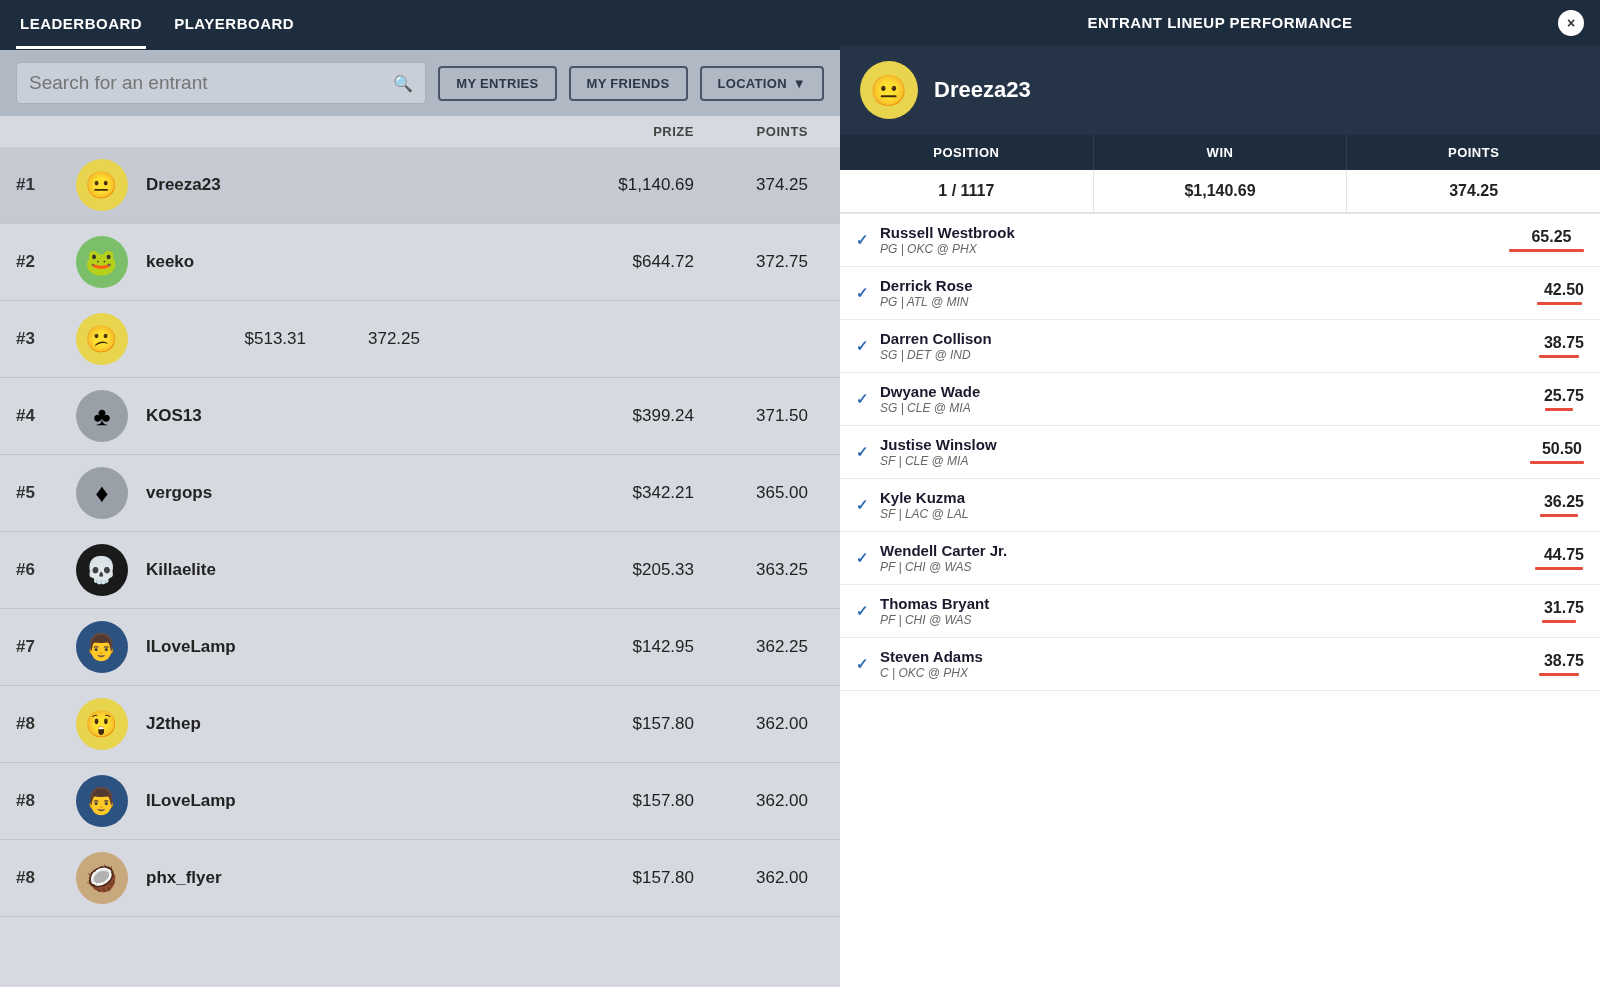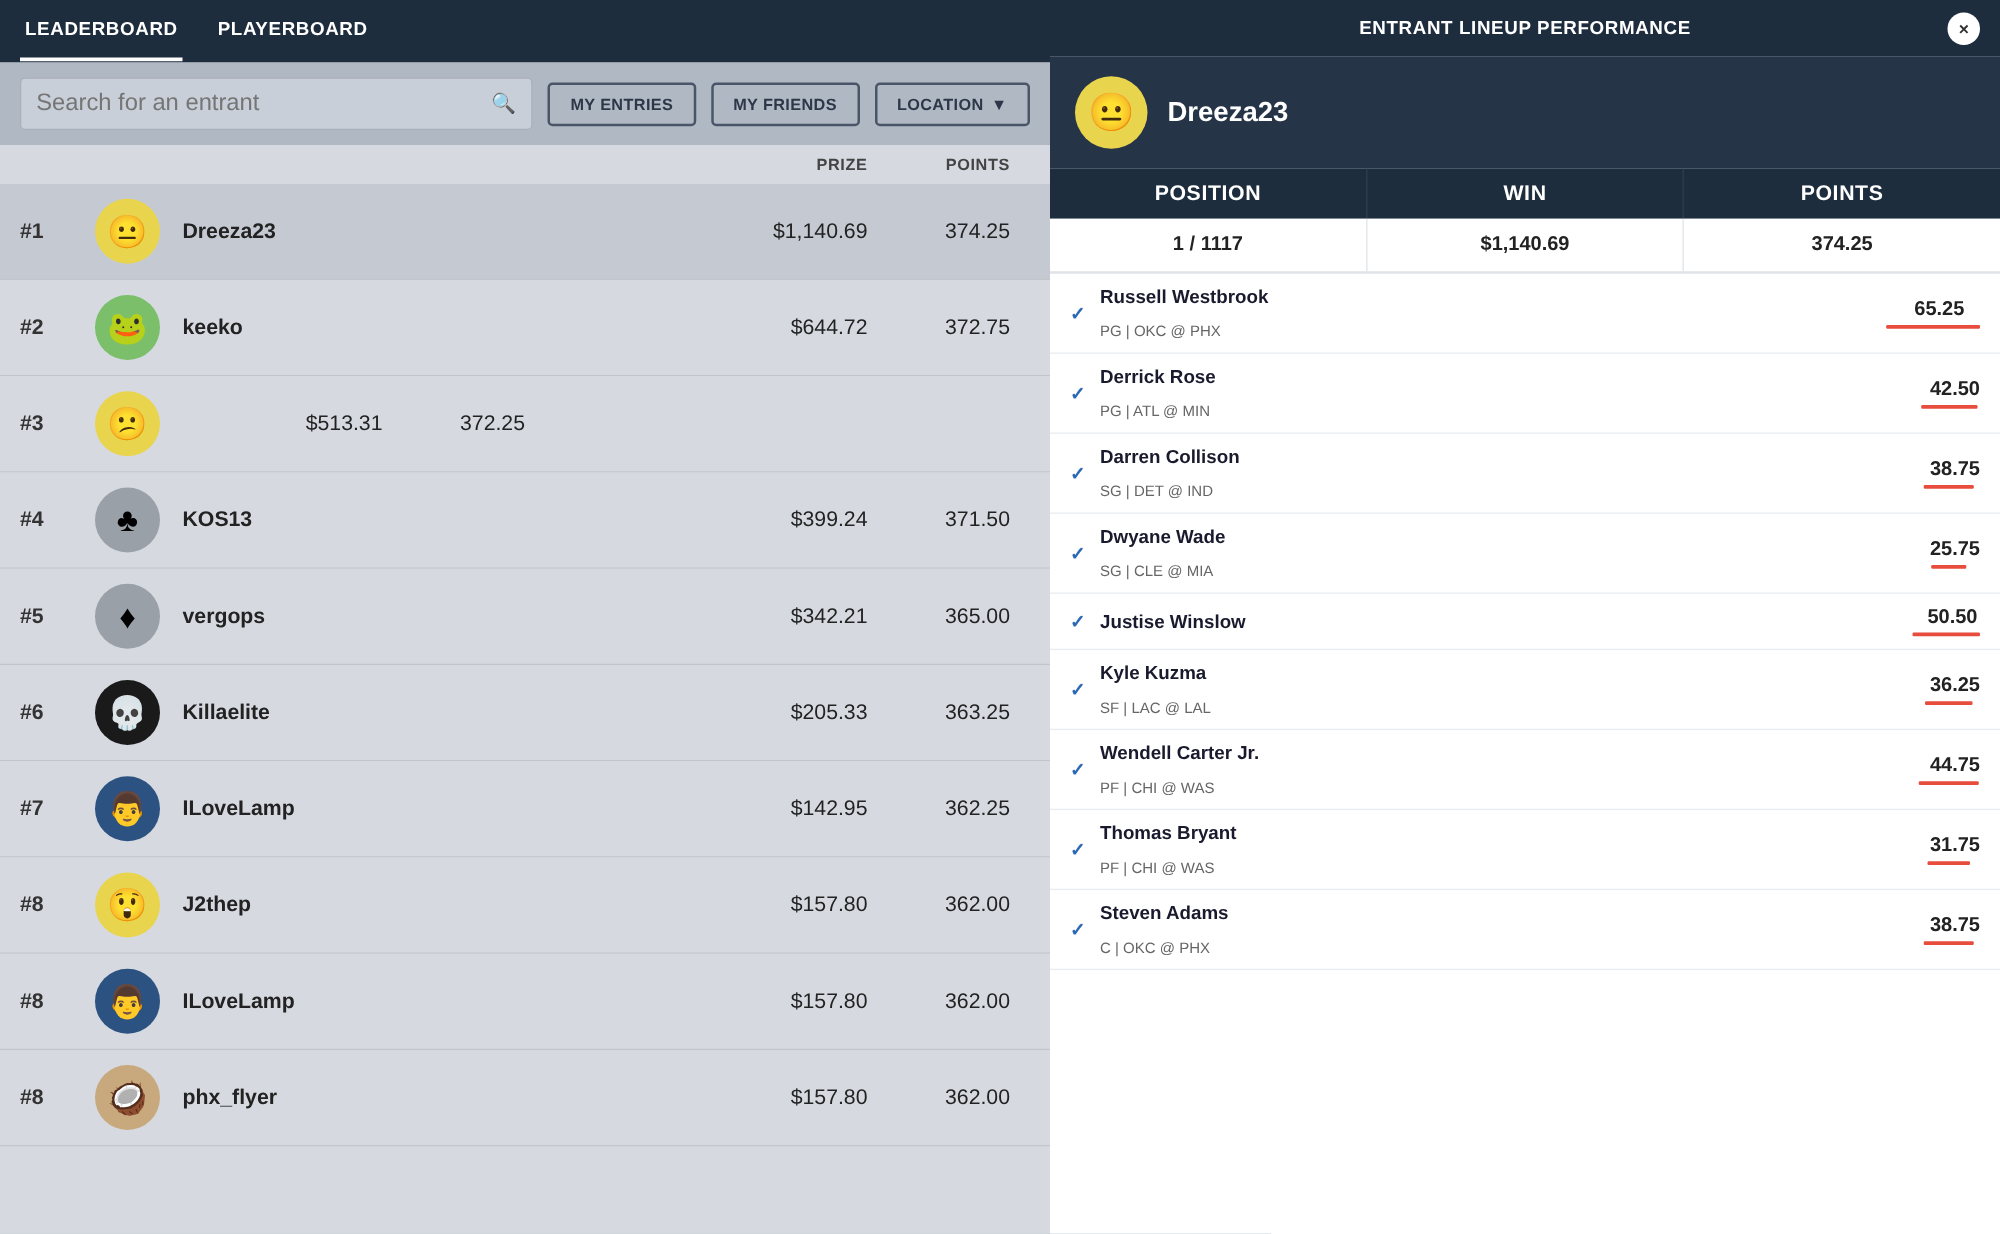--- a/index.html
+++ b/index.html
@@ -260,21 +260,21 @@
     .performance-headers {
       display: flex;
       background: #1e2d3d;
       color: #fff;
     }
 
     .perf-col {
       flex: 1;
       text-align: center;
       padding: 10px 8px;
-      font-size: 17px;
+      font-size: 13px;
       font-weight: 700;
       text-transform: uppercase;
       letter-spacing: 0.5px;
       border-right: 1px solid #2d3f52;
     }
 
     .perf-col:last-child { border-right: none; }
 
     .performance-values {
       display: flex;
@@ -320,21 +320,22 @@
 
     .player-name-text {
       font-size: 15px;
       font-weight: 700;
       color: #1a1a2e;
     }
 
     .player-meta {
       font-size: 12px;
       color: #666;
-      margin-top: 12px;
+      margin-top: 1px;
+      font-style: italic;
     }
 
     .player-score {
       font-size: 16px;
       font-weight: 700;
       color: #222;
       text-align: right;
       min-width: 50px;
     }
 
@@ -572,20 +573,21 @@
     </div>
     <div class="score-bar-wrap">
       <div class="player-score">25.75</div>
       <div class="score-bar" style="width:28px;"></div>
     </div>
   </div>
       <div class="player-row">
     <div class="check-icon" style="color:#2d6ab4;font-size:15px;font-weight:bold;">✓</div>
     <div class="player-info">
       <div class="player-name-text">Justise Winslow</div>
+      <div class="player-meta">SF | CLE @ MIA</div>
     </div>
     <div class="score-bar-wrap">
       <div class="player-score">50.50</div>
       <div class="score-bar" style="width:54px;"></div>
     </div>
   </div>
       <div class="player-row">
     <div class="check-icon" style="color:#2d6ab4;font-size:15px;font-weight:bold;">✓</div>
     <div class="player-info">
       <div class="player-name-text">Kyle Kuzma</div>

